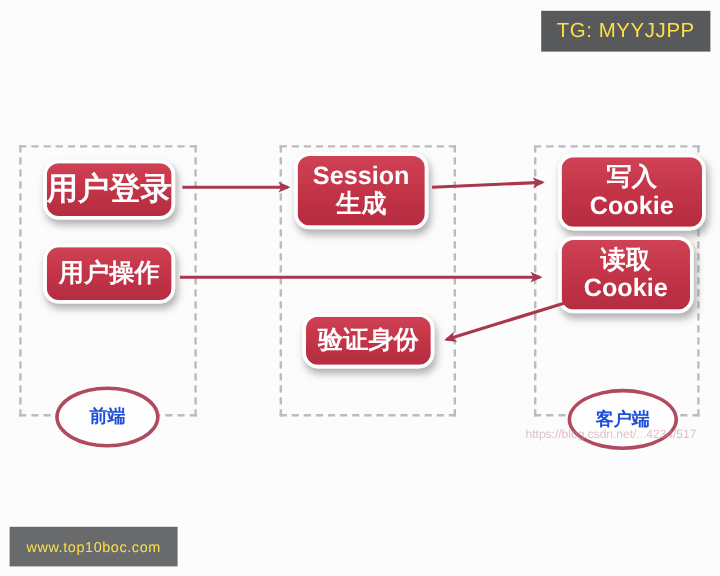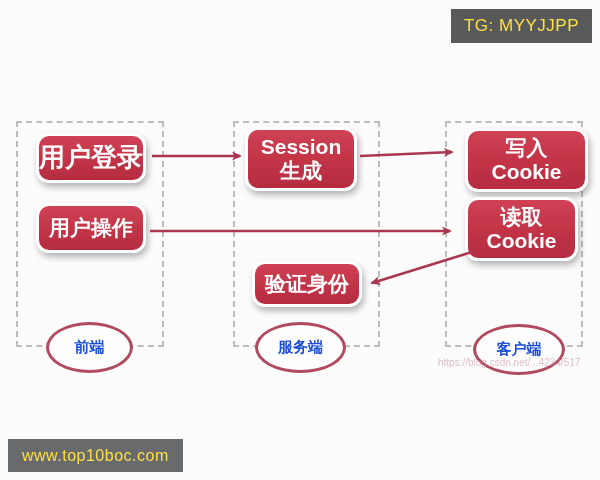--- a/index.html
+++ b/index.html
@@ -14,21 +14,21 @@
   .badge{
     position:absolute;color:#fde047;display:flex;align-items:center;
     letter-spacing:.5px;
   }
   .tg-badge{
     top:9px;right:8px;height:34px;padding:0 13px;
     background:#58595b;font-size:17px;
   }
   .site-badge{
     bottom:8px;left:8px;height:33px;padding:0 14px;
-    background:#696a6c;font-size:16px;
+    background:#696a6c;font-size:12px;
   }
 
   
   .lane{
     position:absolute;top:121px;height:226px;
     border:2px dashed #bcbcbc;box-sizing:border-box;
   }
   .lane-frontend{left:16px;width:148px;}
   .lane-server{left:233px;width:147px;}
   .lane-client{left:445px;width:138px;}
@@ -96,20 +96,19 @@
         <path d="M0,0 L10,4.5 L0,9 L2.5,4.5 z" fill="#aa3750"></path>
       </marker>
     </defs>
     <line x1="152" y1="156" x2="240" y2="156" stroke="#aa3750" stroke-width="2.6" marker-end="url(#ah)"></line>
     <line x1="360" y1="156" x2="452" y2="152" stroke="#aa3750" stroke-width="2.6" marker-end="url(#ah)"></line>
     <line x1="150" y1="231" x2="450" y2="231" stroke="#aa3750" stroke-width="2.6" marker-end="url(#ah)"></line>
     <line x1="472" y1="252" x2="372" y2="283" stroke="#aa3750" stroke-width="2.6" marker-end="url(#ah)"></line>
   </svg>
 
   <div class="ellipse e-frontend">前端</div>
-  <div class="ellipse e-server">服务端</div>
   <div class="ellipse e-client">客户端</div>
 
   <div class="watermark">https://blog.csdn.net/...4234/517</div>
 
   <div class="badge site-badge">www.top10boc.com</div>
 
 </div>
 
 </body></html>

